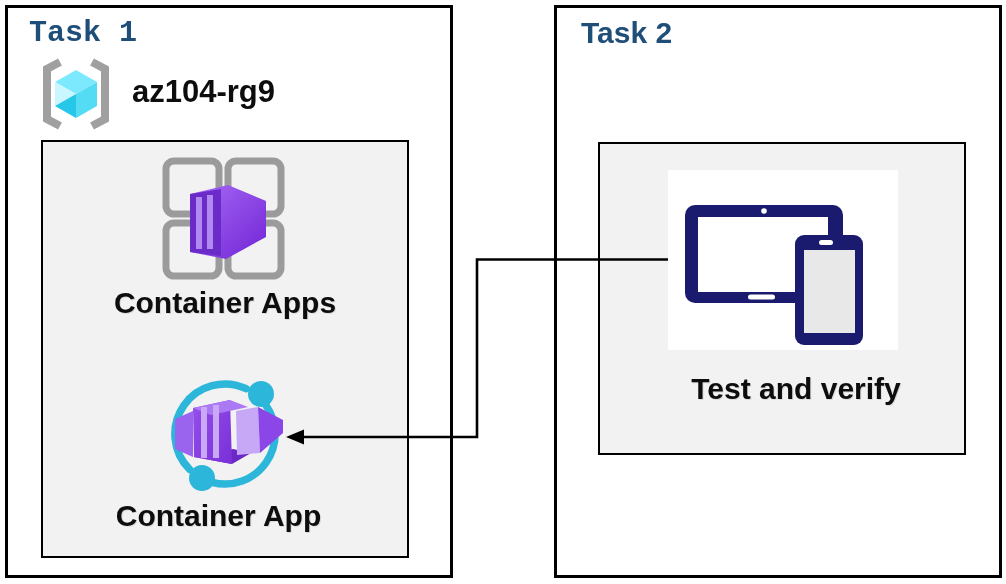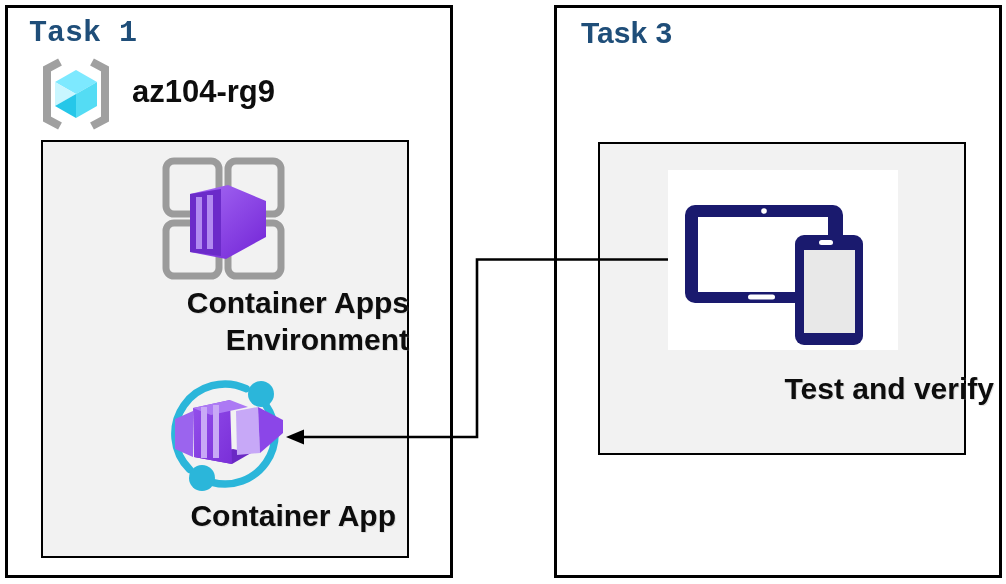--- a/index.html
+++ b/index.html
@@ -36,21 +36,21 @@
     color: #0d0d0d;
     white-space: nowrap;
     text-align: right;
   }
   .lbl {
     position: absolute;
     font-weight: 700;
     font-size: 30px;
     line-height: 37px;
     color: #0d0d0d;
-    text-align: right;
+    text-align: center;
     text-shadow: 1px 1px 0 rgba(150,150,150,0.25);
   }
   .icon-svg { position: absolute; display: block; }
   .plate { position: absolute; background: #ffffff; }
   .connector { position: absolute; left: 0; top: 0; pointer-events: none; }
 </style>
 </head>
 <body>
 
 <div class="outer-box" style="left:5px; top:5px; width:448px; height:573px;"></div>
@@ -82,21 +82,20 @@
   <rect x="6" y="67" width="53" height="53" rx="8" fill="none" stroke="#9B9B9B" stroke-width="7"></rect>
   <rect x="68" y="67" width="53" height="53" rx="8" fill="none" stroke="#9B9B9B" stroke-width="7"></rect>
   <polygon points="30,38 68,29 106,45 106,81 66,103 30,96" fill="url(#pg1)"></polygon>
   <polygon points="30,38 61,33 61,100 30,96" fill="#6B2BC9"></polygon>
   <rect x="36" y="41" width="6" height="52" fill="#B18AF1"></rect>
   <rect x="47" y="39" width="6" height="54" fill="#B18AF1"></rect>
 </svg>
 
 <div class="lbl" style="left:41px; top:284px; width:368px;">
   <div>Container Apps</div>
-  <div>Environment</div>
 </div>
 
 <svg class="icon-svg" style="left:165px; top:378px;" width="125" height="118" viewBox="0 0 125 118">
   <defs>
     <linearGradient id="pg2" x1="0" y1="0" x2="1" y2="1">
       <stop offset="0" stop-color="#9450EC"></stop>
       <stop offset="1" stop-color="#7A2FD8"></stop>
     </linearGradient>
   </defs>
   <path d="M 81.1 10.7 A 50 50 0 0 0 24.6 91.4" fill="none" stroke="#2BB6DA" stroke-width="7.5" stroke-linecap="round"></path>
@@ -110,21 +109,21 @@
   <rect x="36" y="29" width="6" height="51" fill="#C9A9F6"></rect>
   <rect x="48" y="27" width="6" height="53" fill="#C9A9F6"></rect>
   <polygon points="71,33 93,29 95,75 72,77" fill="#C7A8F7"></polygon>
   <polygon points="93,29 118,42 118,55 95,75" fill="#8B46E8"></polygon>
 </svg>
 
 <div class="lbl" style="left:41px; top:497px; width:355px;">Container App</div>
 
 <div class="outer-box" style="left:554px; top:5px; width:448px; height:573px;"></div>
 
-<div class="task-title" style="left:581px; top:16px;">Task 3</div>
+<div class="task-title" style="left:581px; top:16px;">Task 2</div>
 
 <div class="inner-box" style="left:598px; top:142px; width:368px; height:313px;"></div>
 
 <div class="plate" style="left:668px; top:170px; width:230px; height:180px;">
   <svg width="230" height="180" viewBox="0 0 230 180" style="display:block;">
     <rect x="17" y="35" width="158" height="98" rx="10" fill="#1A1A6E"></rect>
     <rect x="30" y="47" width="130" height="75" fill="#ffffff"></rect>
     <circle cx="96" cy="41" r="2.8" fill="#ffffff"></circle>
     <rect x="80" y="124.5" width="27" height="5" rx="2.5" fill="#ffffff"></rect>
     <rect x="127" y="65" width="68" height="110" rx="9" fill="#1A1A6E"></rect>

